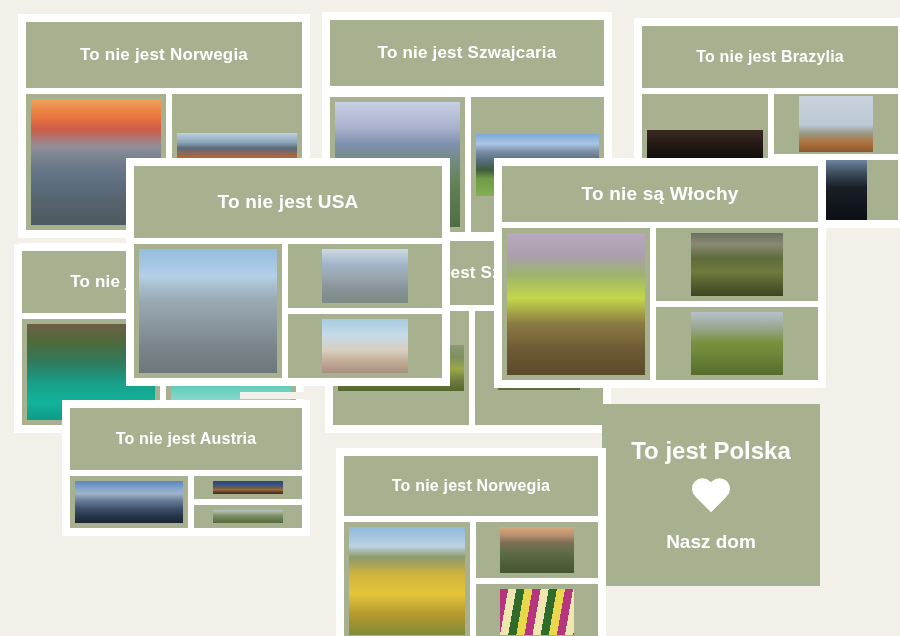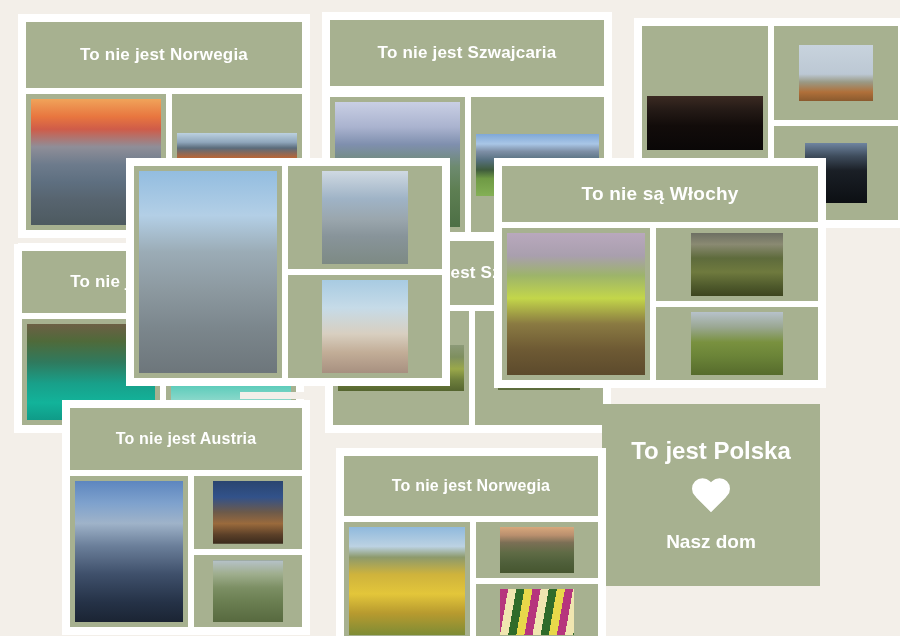--- a/index.html
+++ b/index.html
@@ -261,20 +261,21 @@
       </div>
       <div class="col-right">
         <div class="cell">
           <div class="photo ph-alps-meadow" style="width:100%; height:62px;"></div>
         </div>
       </div>
     </div>
   </div>
 
   <div class="card" style="left:634px; top:18px; width:272px; height:210px; z-index:1;">
+    <div class="title-band" style="height:62px; font-size:16px;">To nie jest Brazylia</div>
     <div class="grid">
       <div class="col-left" style="width:126px;">
         <div class="photo ph-city-night" style="width:100%; height:54px;"></div>
       </div>
       <div class="col-right">
         <div class="cell">
           <div class="photo ph-christ" style="width:74px; height:56px;"></div>
         </div>
         <div class="cell">
           <div class="photo ph-dark-bay" style="width:62px; height:60px;"></div>
@@ -305,20 +306,21 @@
       </div>
       <div class="col-right">
         <div class="cell">
           <div class="photo ph-meadow-path" style="width:82px; height:44px;"></div>
         </div>
       </div>
     </div>
   </div>
 
   <div class="card" style="left:126px; top:158px; width:324px; height:228px; z-index:5;">
+    <div class="title-band" style="height:72px; font-size:19px;">To nie jest USA</div>
     <div class="grid">
       <div class="col-left" style="width:148px;">
         <div class="photo ph-skyline-blue" style="width:100%; height:100%;"></div>
       </div>
       <div class="col-right">
         <div class="cell">
           <div class="photo ph-city-day" style="width:86px; height:100%;"></div>
         </div>
         <div class="cell">
           <div class="photo ph-glass-tower" style="width:86px; height:100%;"></div>
@@ -337,21 +339,21 @@
         <div class="cell">
           <div class="photo ph-vine-hill-dark" style="width:92px; height:100%;"></div>
         </div>
         <div class="cell">
           <div class="photo ph-vine-rows" style="width:92px; height:100%;"></div>
         </div>
       </div>
     </div>
   </div>
 
-  <div class="card" style="left:62px; top:400px; width:248px; height:235px; z-index:6;">
+  <div class="card" style="left:62px; top:400px; width:248px; height:136px; z-index:6;">
     <div class="title-band" style="height:62px; font-size:16px;">To nie jest Austria</div>
     <div class="grid">
       <div class="col-left" style="width:118px;">
         <div class="photo ph-tatra-winter" style="width:100%; height:100%;"></div>
       </div>
       <div class="col-right">
         <div class="cell">
           <div class="photo ph-castle-night" style="width:70px; height:100%;"></div>
         </div>
         <div class="cell">

